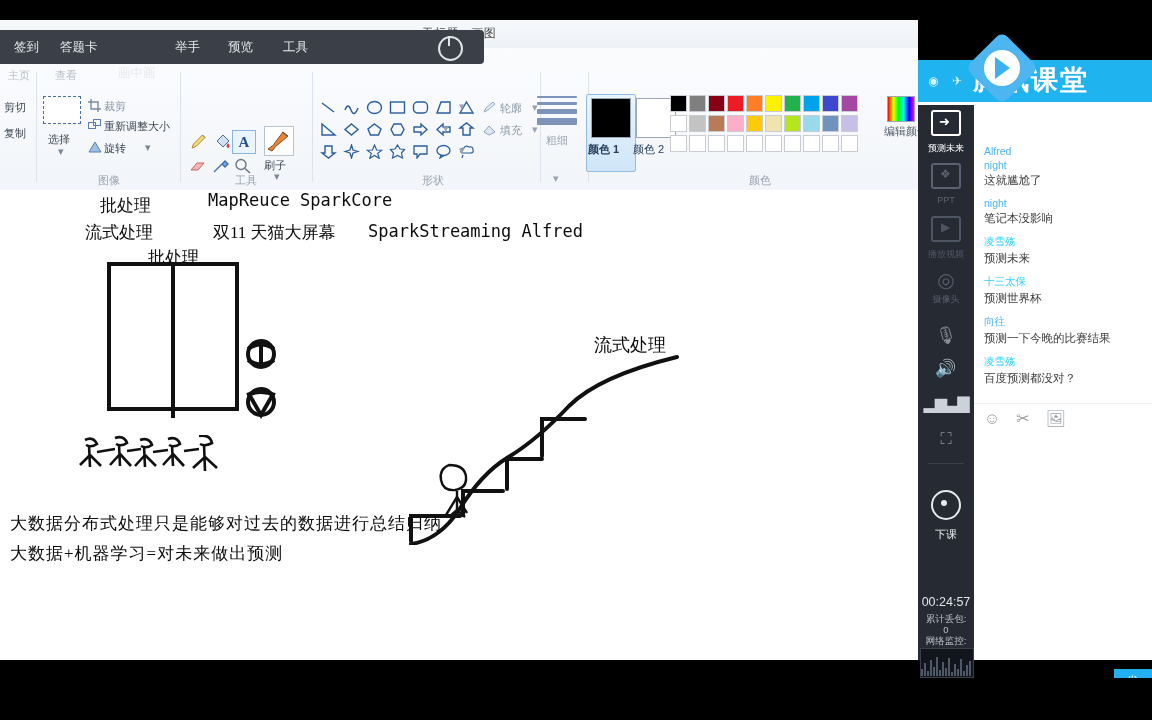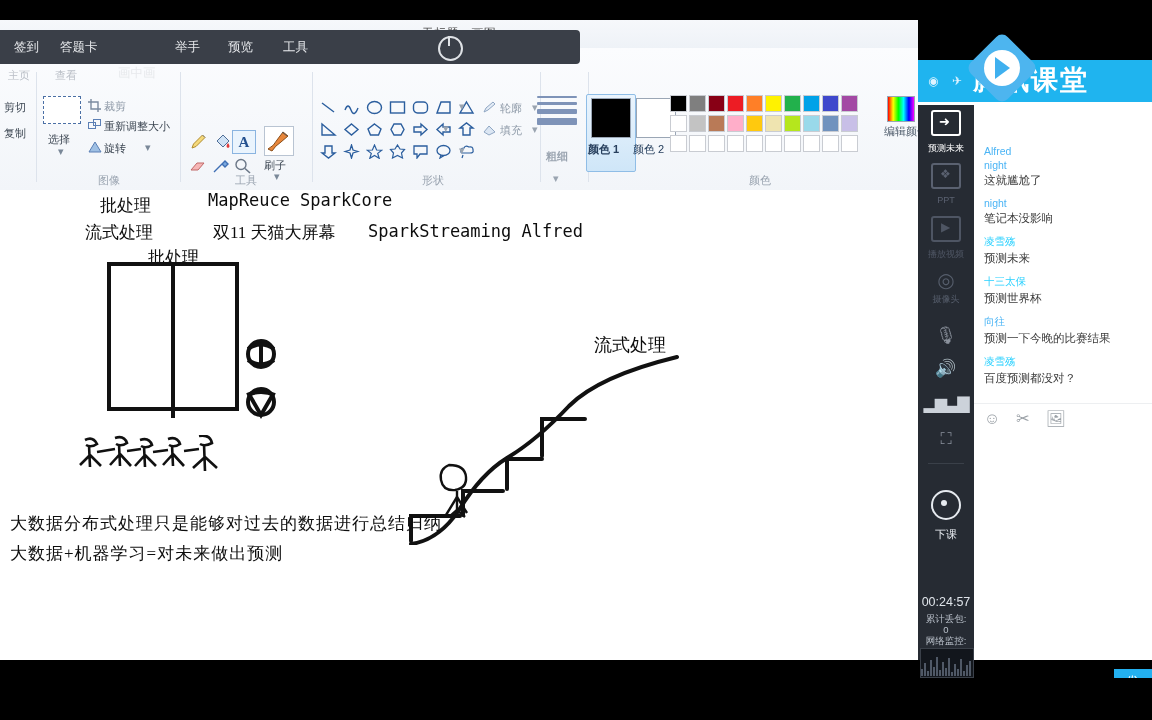--- a/index.html
+++ b/index.html
@@ -67,21 +67,21 @@
   .msgs{position:absolute;left:0;top:40px;width:178px;height:260px;}
   .m-name{font-size:10.5px;color:#4ab4f5;margin:0 0 2px 10px;}
   .m-name.hl{color:#2ad1ff;}
   .m-text{font-size:11.5px;color:#3b3b3b;margin:0 0 9px 10px;}
 
   .compose-icons{position:absolute;left:10px;top:306px;display:flex;gap:16px;color:#9aa0a6;}
   .send-btn{position:absolute;left:140px;top:564px;width:38px;height:24px;background:#23b0f0;
      color:#fff;font-size:12px;display:flex;align-items:center;justify-content:center;}
 
   
-  .teachbar{position:absolute;left:0;top:30px;width:580px;height:34px;background:#3a3f48;
+  .teachbar{position:absolute;left:0;top:30px;width:484px;height:34px;background:#3a3f48;
      border-radius:0 4px 4px 0;}
   .tbitem{position:absolute;top:9px;font-size:12.5px;color:#e7e9ec;}
   .power{position:absolute;left:438px;top:6px;width:21px;height:21px;border:2px solid #dfe2e6;
      border-radius:50%;}
   .power:after{content:"";position:absolute;left:7.5px;top:-2px;width:2px;height:10px;background:#dfe2e6;}
 
   .topblack{position:absolute;left:0;top:0;width:1152px;height:20px;background:#000;}
   .ghost{position:absolute;color:#b9bec6;font-size:11px;white-space:nowrap;}
 </style>
 </head>
@@ -320,21 +320,21 @@
 
       <div class="grp-label" style="left:318px;width:230px;">形状</div>
       <div class="sep" style="left:540px;"></div>
 
       <div class="sizebars" style="left:537px;top:48px;">
         <i style="height:2px;"></i>
           <i style="height:3px;"></i>
           <i style="height:5px;"></i>
           <i style="height:7px;"></i>
       </div>
-      <div class="grp-label" style="left:530px;width:54px;bottom:26px;font-weight:bold;">粗细</div>
+      <div class="grp-label" style="left:530px;width:54px;bottom:42px;">粗细</div>
       <span class="mini-cmd" style="left:553px;top:124px;color:#9aa4b0;">▾</span>
       <div class="sep" style="left:588px;"></div>
 
       <div class="colorsel" style="left:586px;top:46px;"></div>
       <div class="colorbig" style="left:591px;top:50px;">
         <div style="width:100%;height:100%;background:#000;"></div>
       </div>
       <div class="mini-cmd" style="left:588px;top:94px;font-weight:bold;color:#28405e;">颜色 1</div>
 
       <div class="colorbig" style="left:636px;top:50px;">

